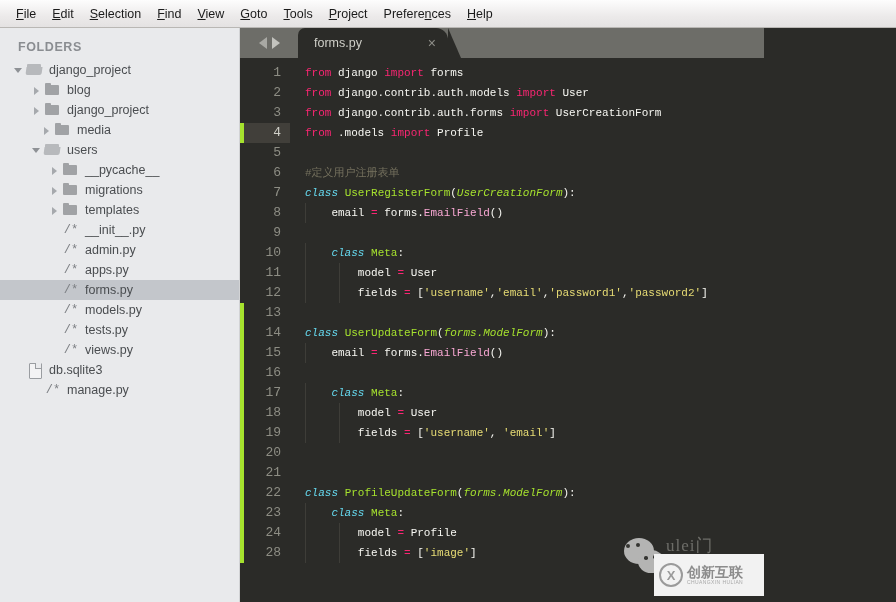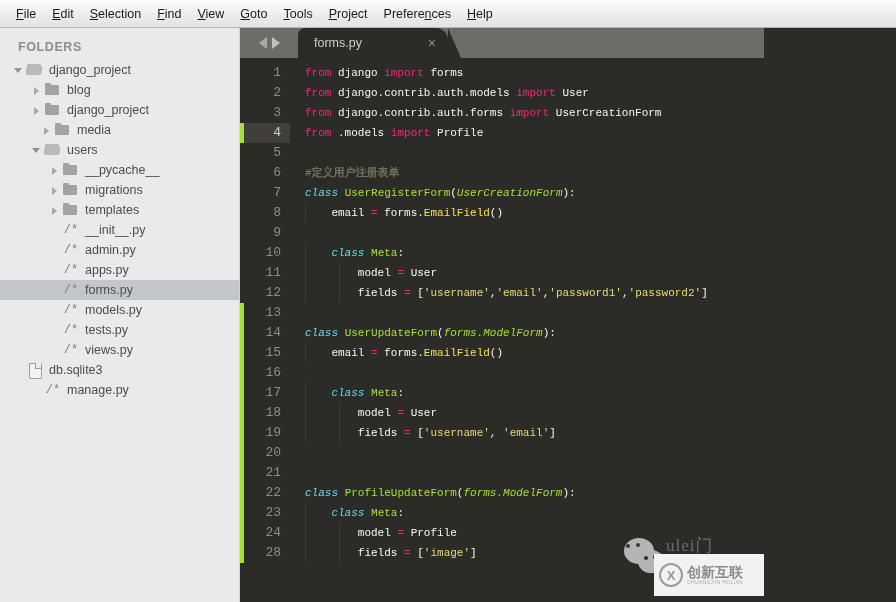--- a/index.html
+++ b/index.html
@@ -224,23 +224,23 @@
   .cl { height: 20px; line-height: 20px; padding-left: 15px; position: relative; }
 
   
   .ig { position: absolute; top:0; width:1px; height:20px; background:#3e3d38; }
 
   
   .k   { color: #f92672; }              
   .kw  { color: #66d9ef; font-style: italic; }  
   .cls { color: #a6e22e; }              
   .base{ color: #a6e22e; font-style: italic; }  
-  .fn  { color: #fde047; }              
+  .fn  { color: #f9a8d4; }              
   .st  { color: #e6db74; }              
-  .cm  { color: #75715e; font-weight: bold; }              
+  .cm  { color: #75715e; }              
   .pl  { color: #f7f7f2; }              
 
   
   #watermark {
     position: absolute;
     right: 0; bottom: 12px;
     width: 146px; height: 66px;
     pointer-events: none;
   }
   #wm-wechat {

